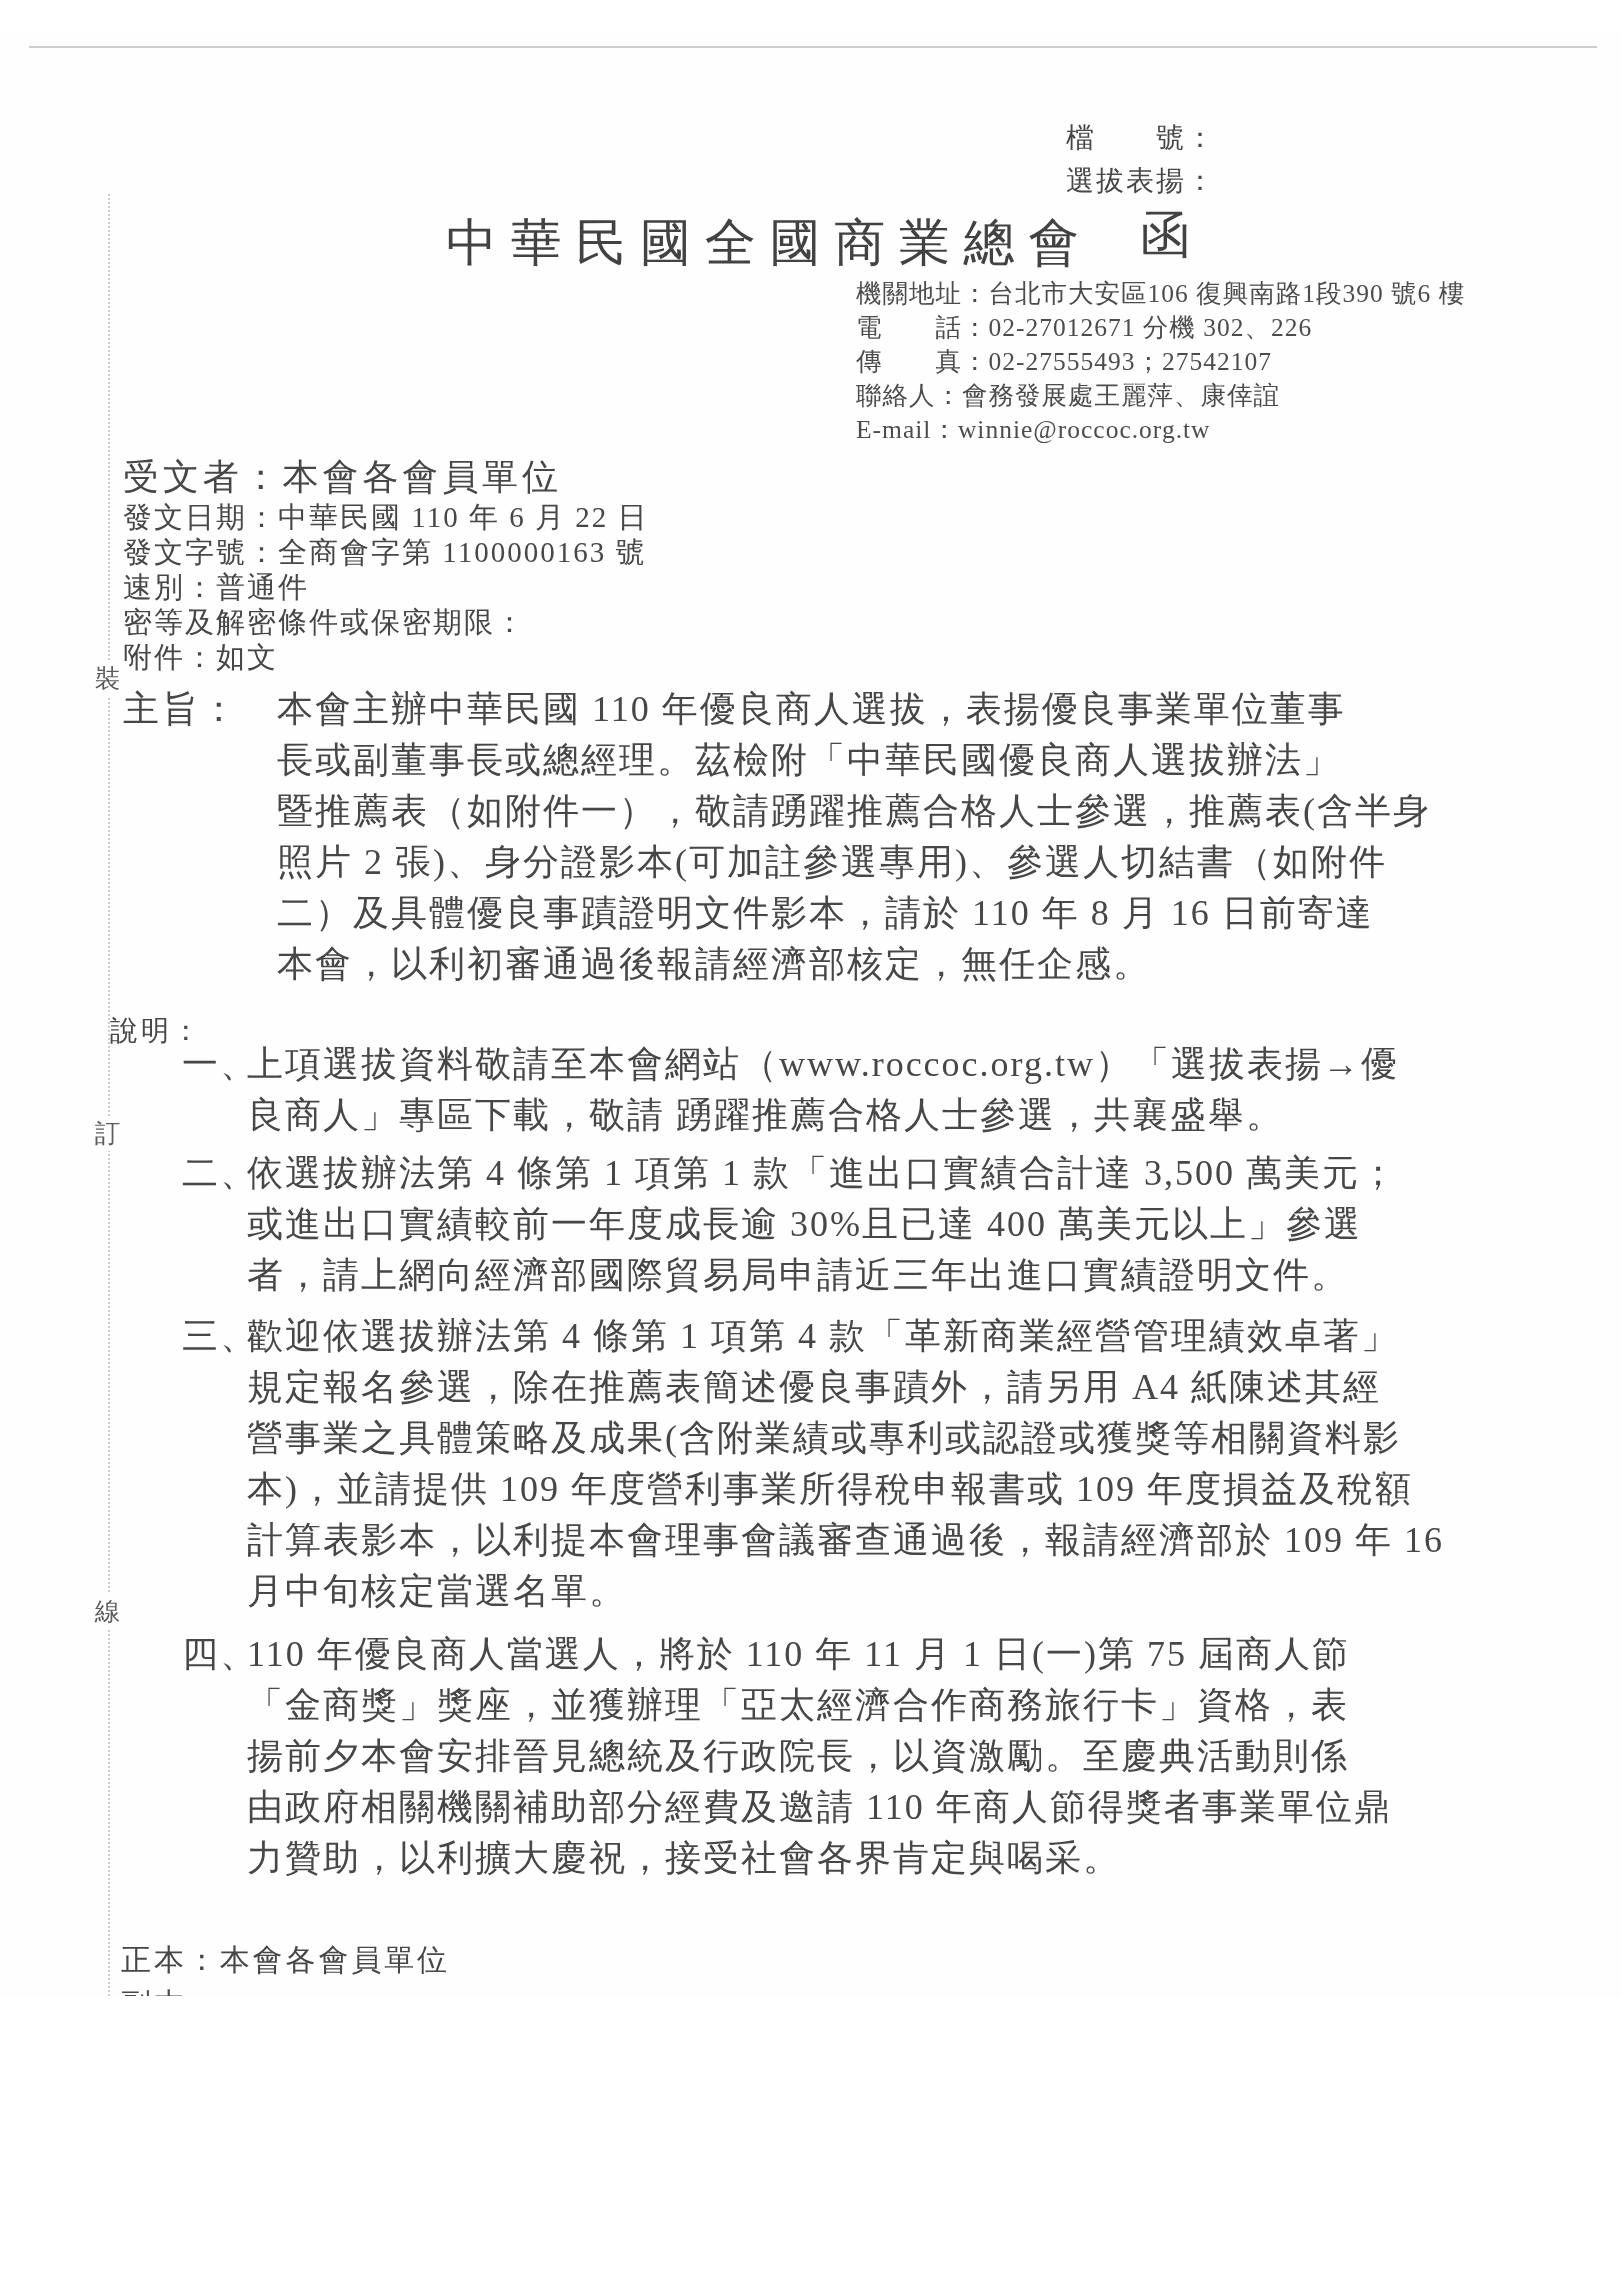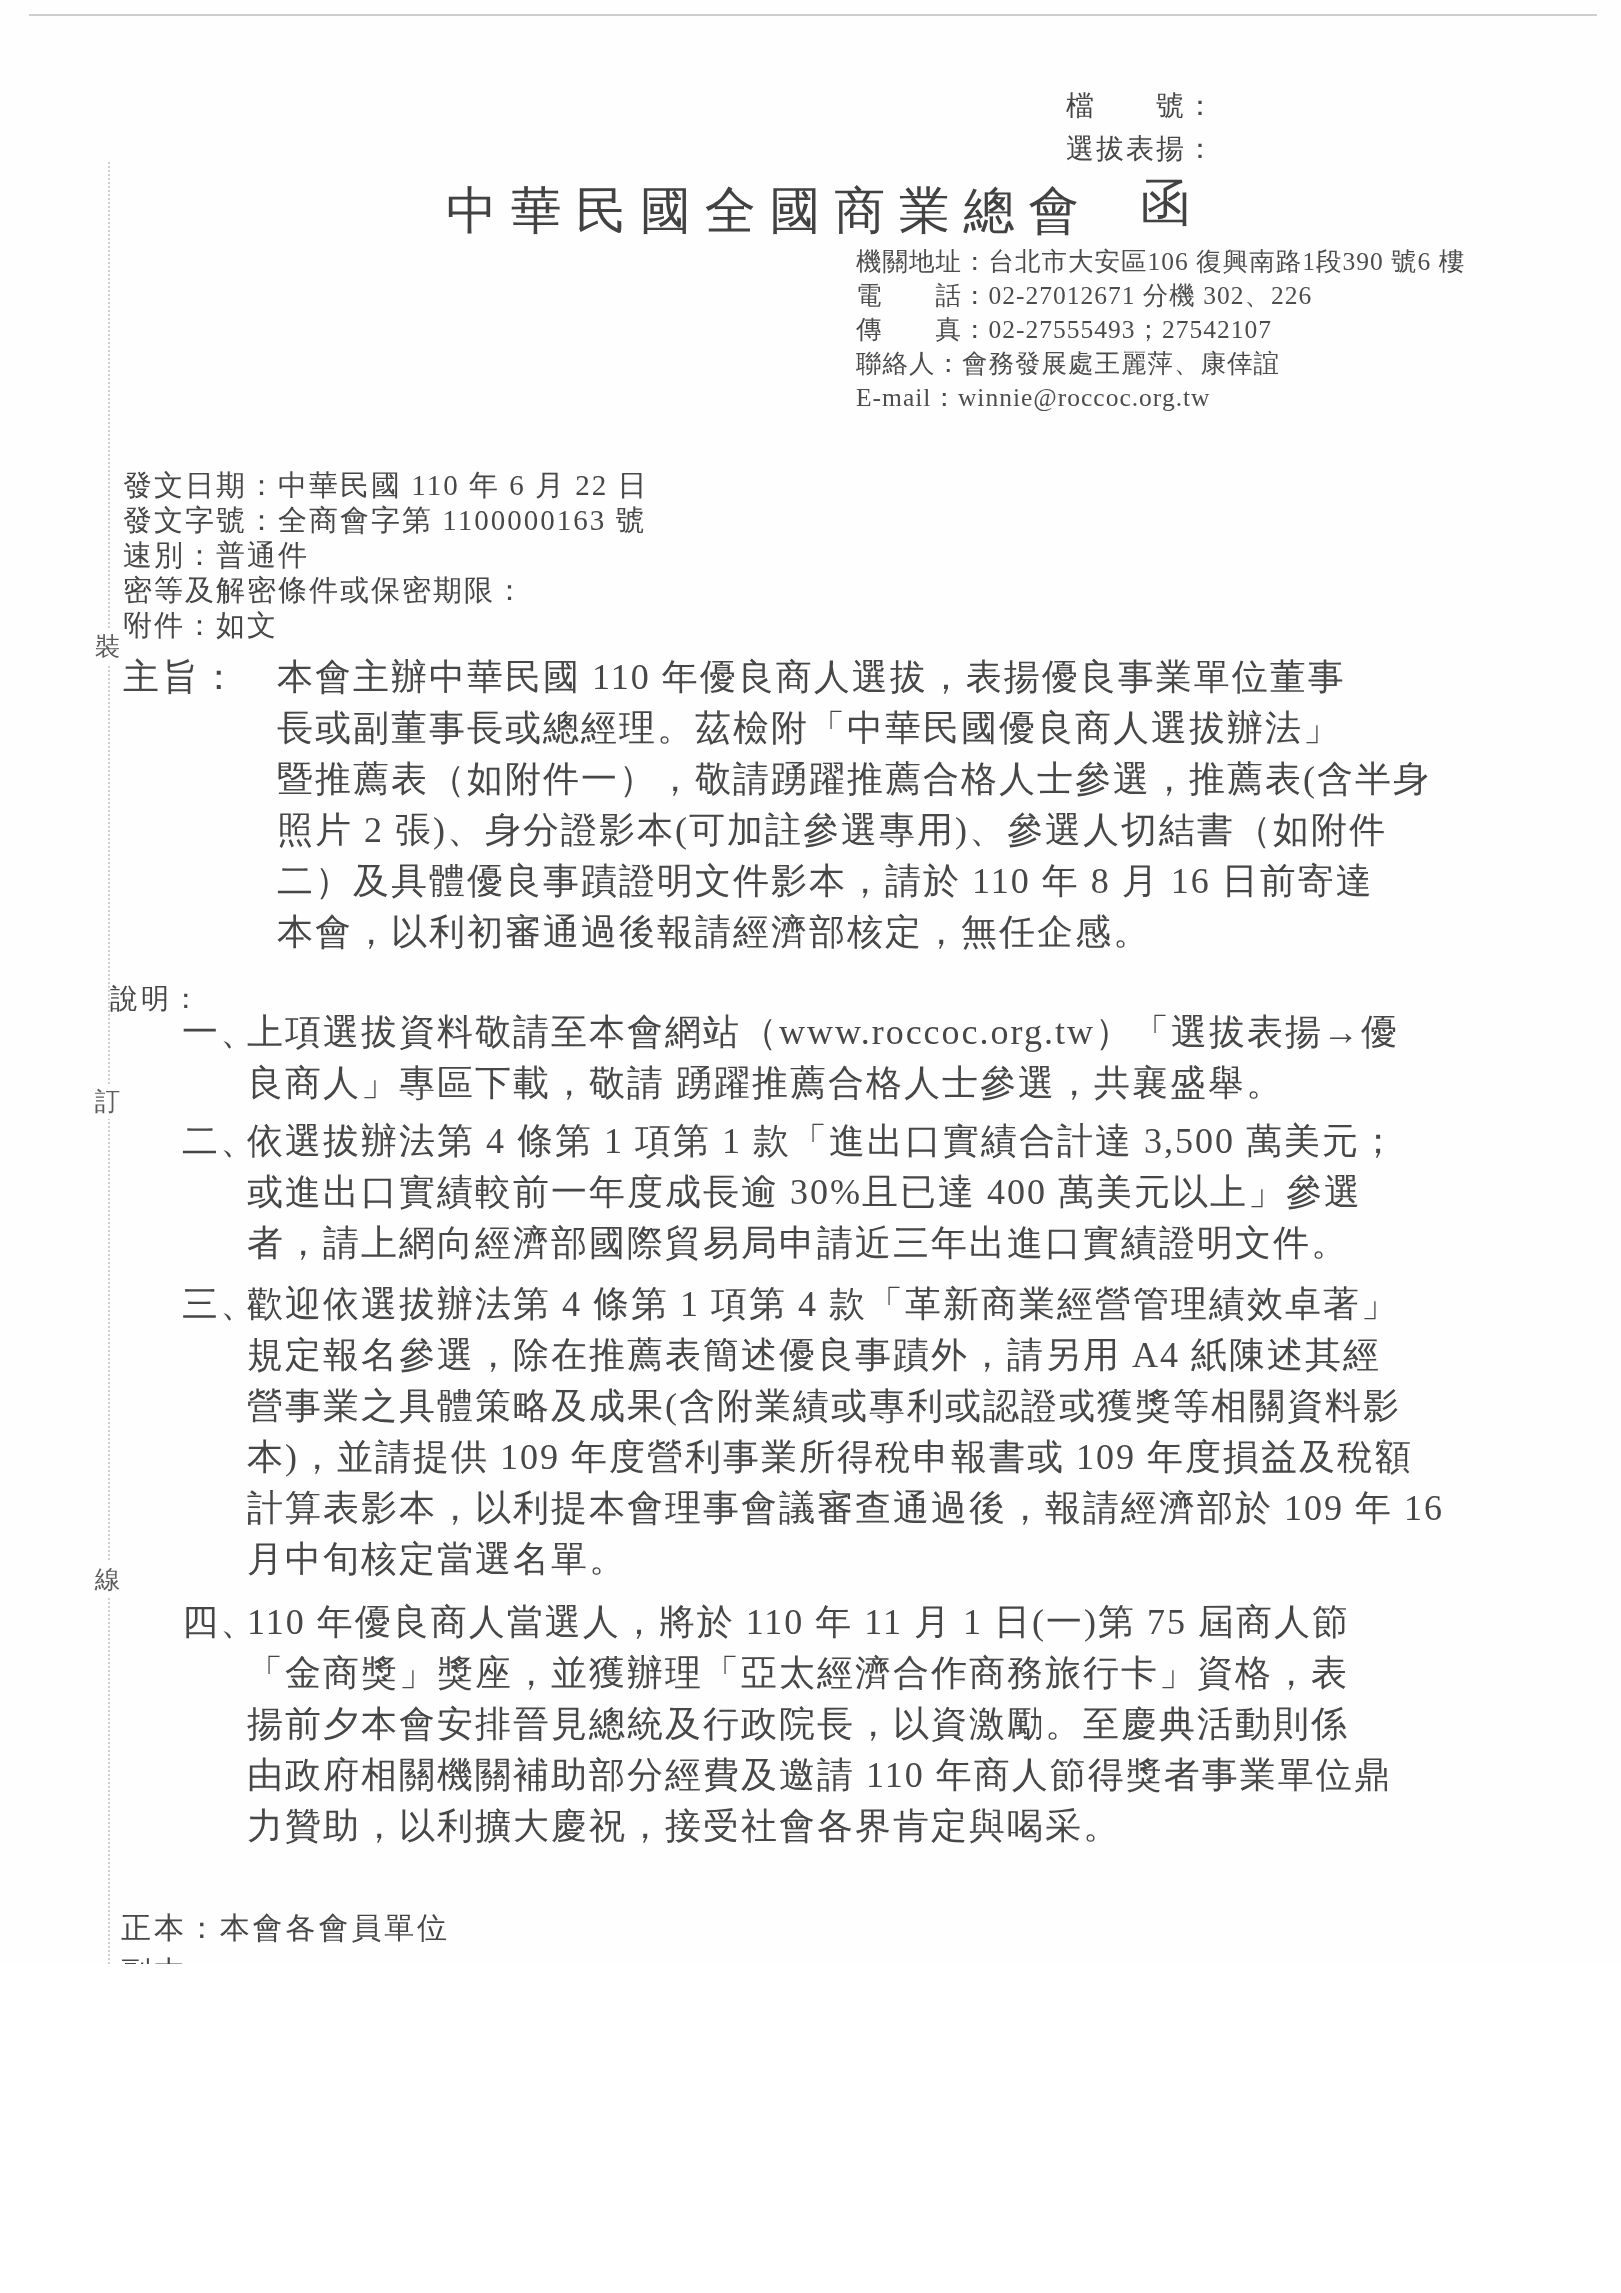--- a/index.html
+++ b/index.html
@@ -1,18 +1,18 @@
 <!DOCTYPE html>
 <html><head>
 <meta charset="utf-8">
 <style>
   html,body{margin:0;padding:0;background:#ffffff;}
   .page{
     position:relative;width:1621px;height:1964px;background:#fefefe;overflow:hidden;
-    font-family:"Liberation Serif","DejaVu Serif",serif;color:#474747;
+    font-family:"Liberation Serif","DejaVu Serif",serif;color:#474747;margin-top:32px;
   }
   .abs{position:absolute;white-space:nowrap;}
   .scan-edge{position:absolute;left:29px;top:13.7px;width:1568px;height:2px;background:#b9b9b9;opacity:.7;}
   .fileno{left:1066px;top:84px;font-size:28px;line-height:43px;letter-spacing:2px;}
   .title-row{left:446px;top:177px;font-size:51px;letter-spacing:13.7px;color:#424242;}
   .doc-type{left:1140px;top:169px;font-size:51px;color:#424242;}
   .contact{left:856px;top:245px;font-size:25.5px;line-height:34px;color:#4c4c4c;letter-spacing:1px;}
   .recipient{left:123px;top:421px;font-size:36px;letter-spacing:3.9px;}
   .meta{left:123px;top:468px;font-size:29px;line-height:35px;letter-spacing:2px;}
   .dotline{position:absolute;left:108px;top:162px;width:0;height:1906px;border-left:2px dotted #a8a8a8;opacity:.55;}
@@ -46,20 +46,21 @@
   <div class="abs doc-type">函</div>
 
   <div class="abs contact">
     <div>機關地址：台北市大安區106 復興南路1段390 號6 樓</div>
     <div>電　　話：02-27012671 分機 302、226</div>
     <div>傳　　真：02-27555493；27542107</div>
     <div>聯絡人：會務發展處王麗萍、康倖誼</div>
     <div>E-mail：winnie@roccoc.org.tw</div>
   </div>
 
+  <div class="abs recipient">受文者：本會各會員單位</div>
 
   <div class="abs meta">
     <div>發文日期：中華民國 110 年 6 月 22 日</div>
     <div>發文字號：全商會字第 1100000163 號</div>
     <div>速別：普通件</div>
     <div>密等及解密條件或保密期限：</div>
     <div>附件：如文</div>
   </div>
 
   <div class="dotline"></div>

